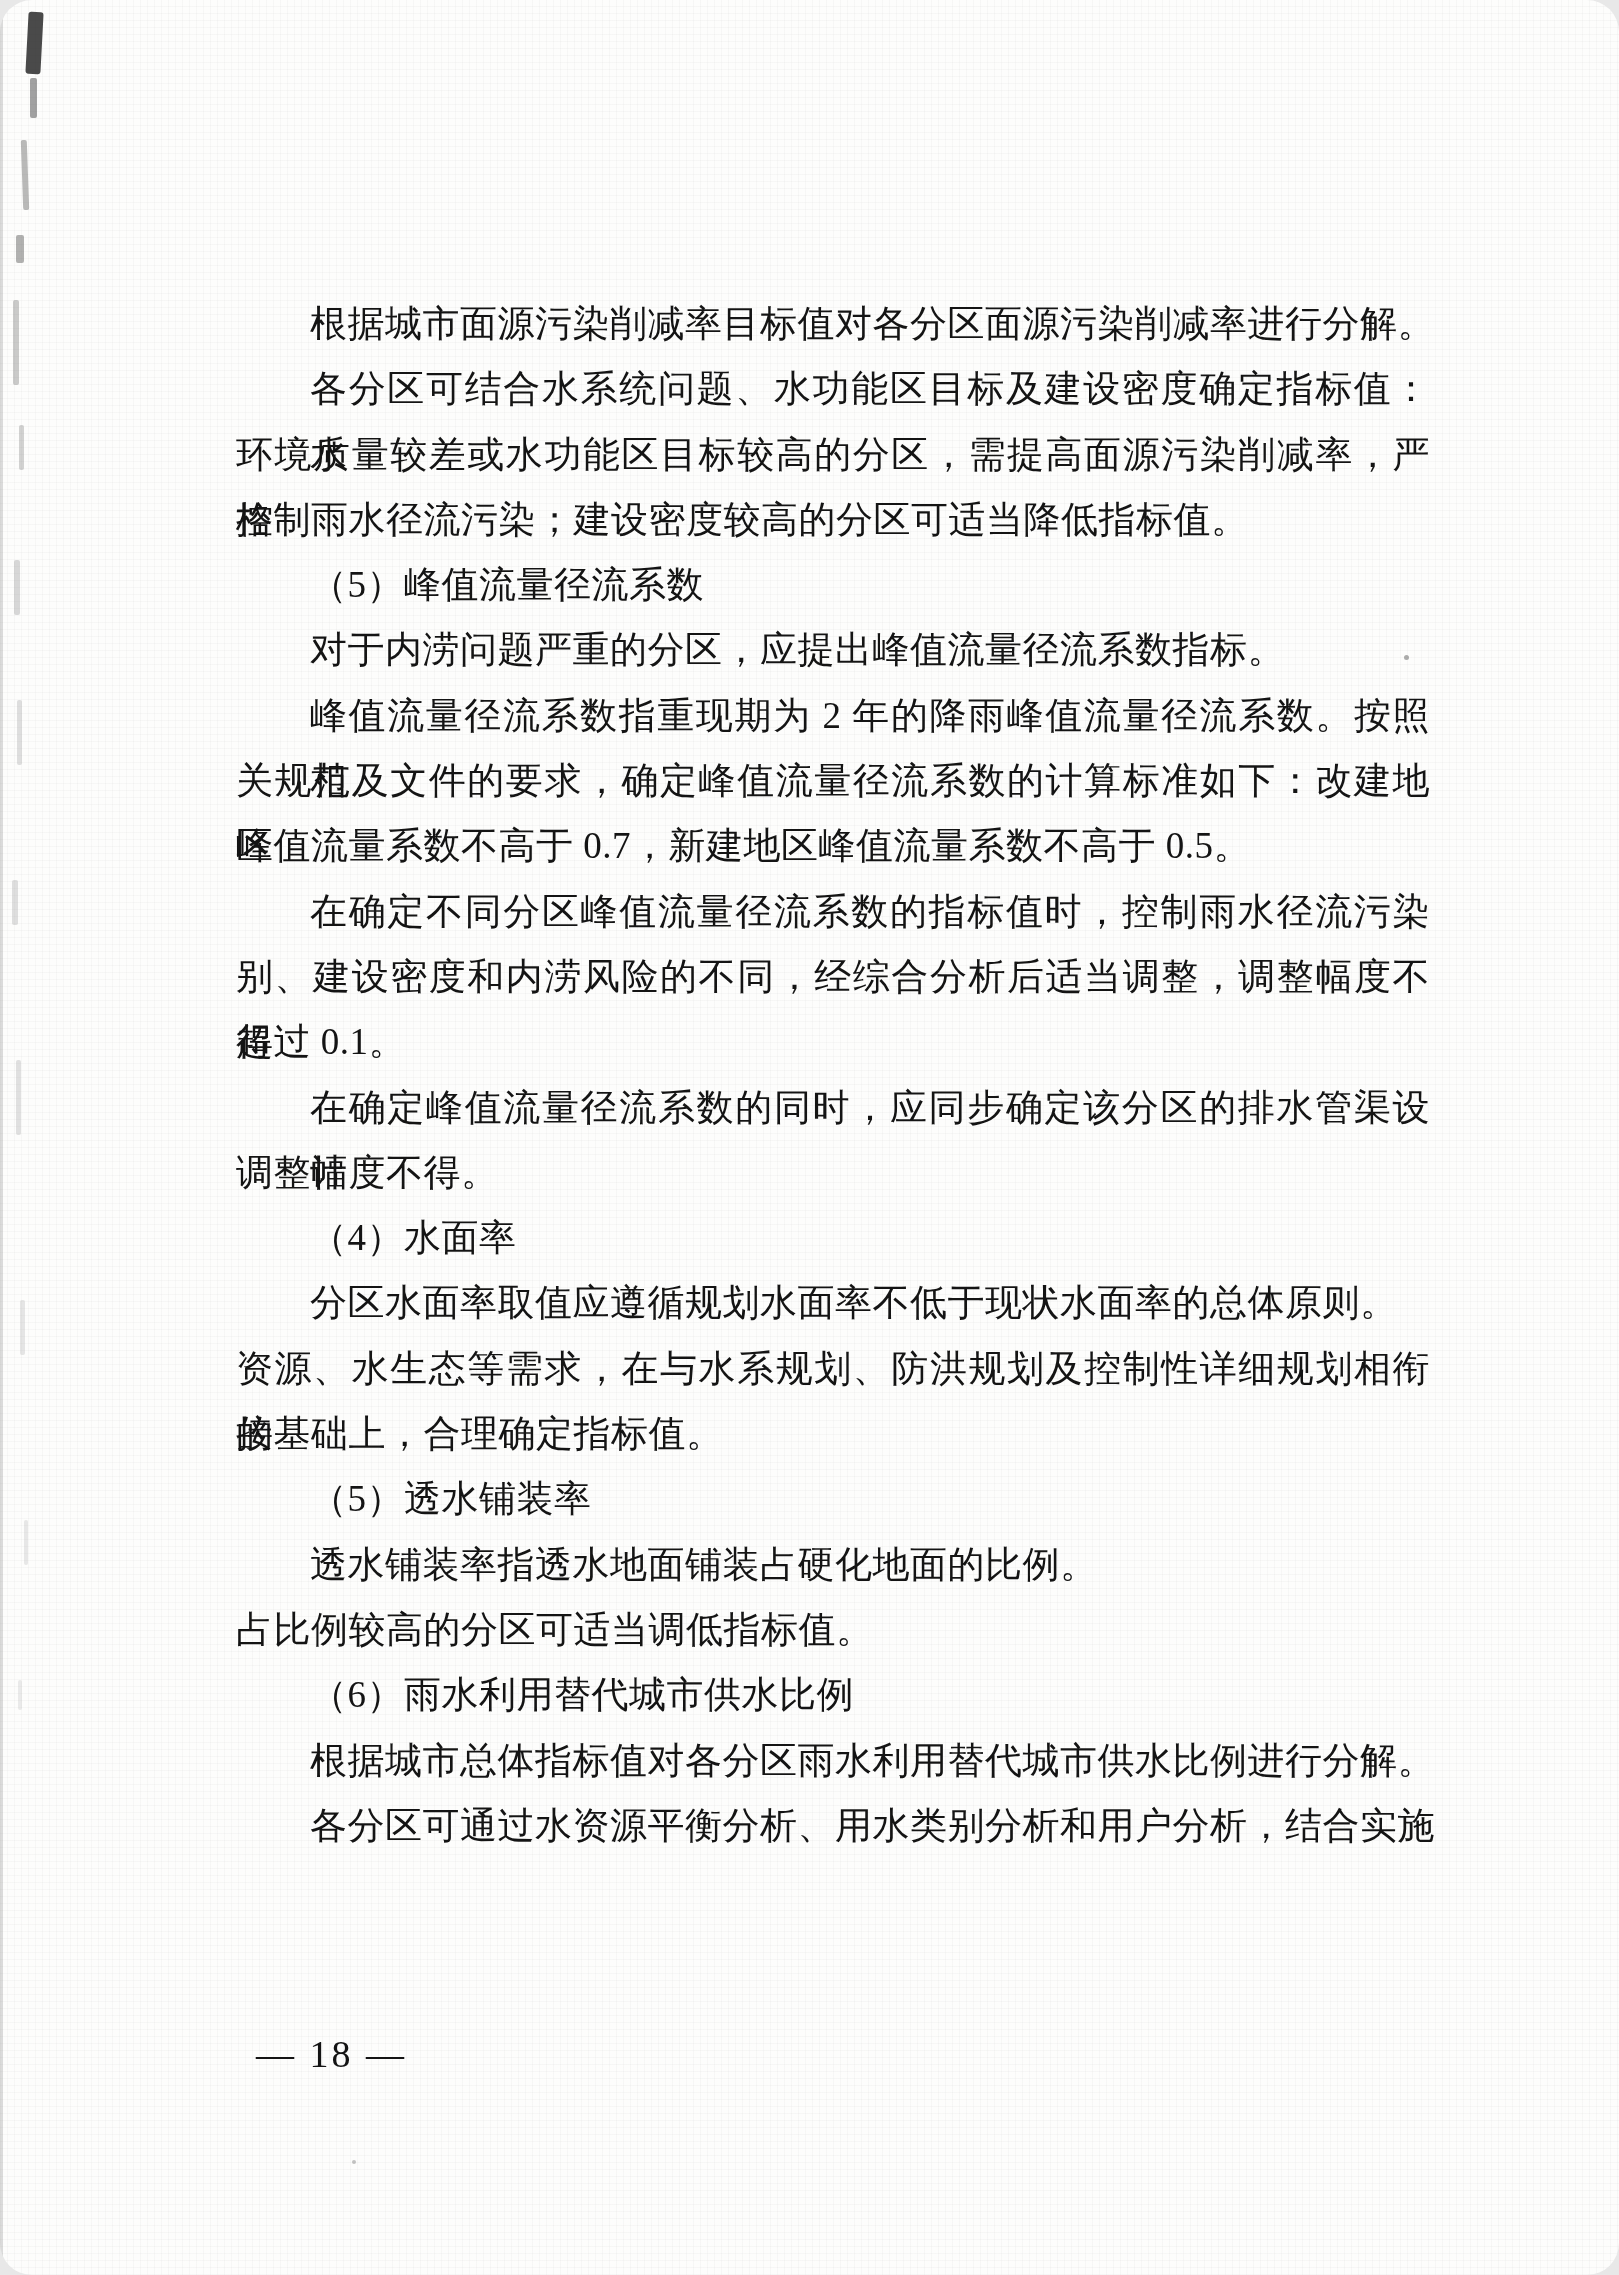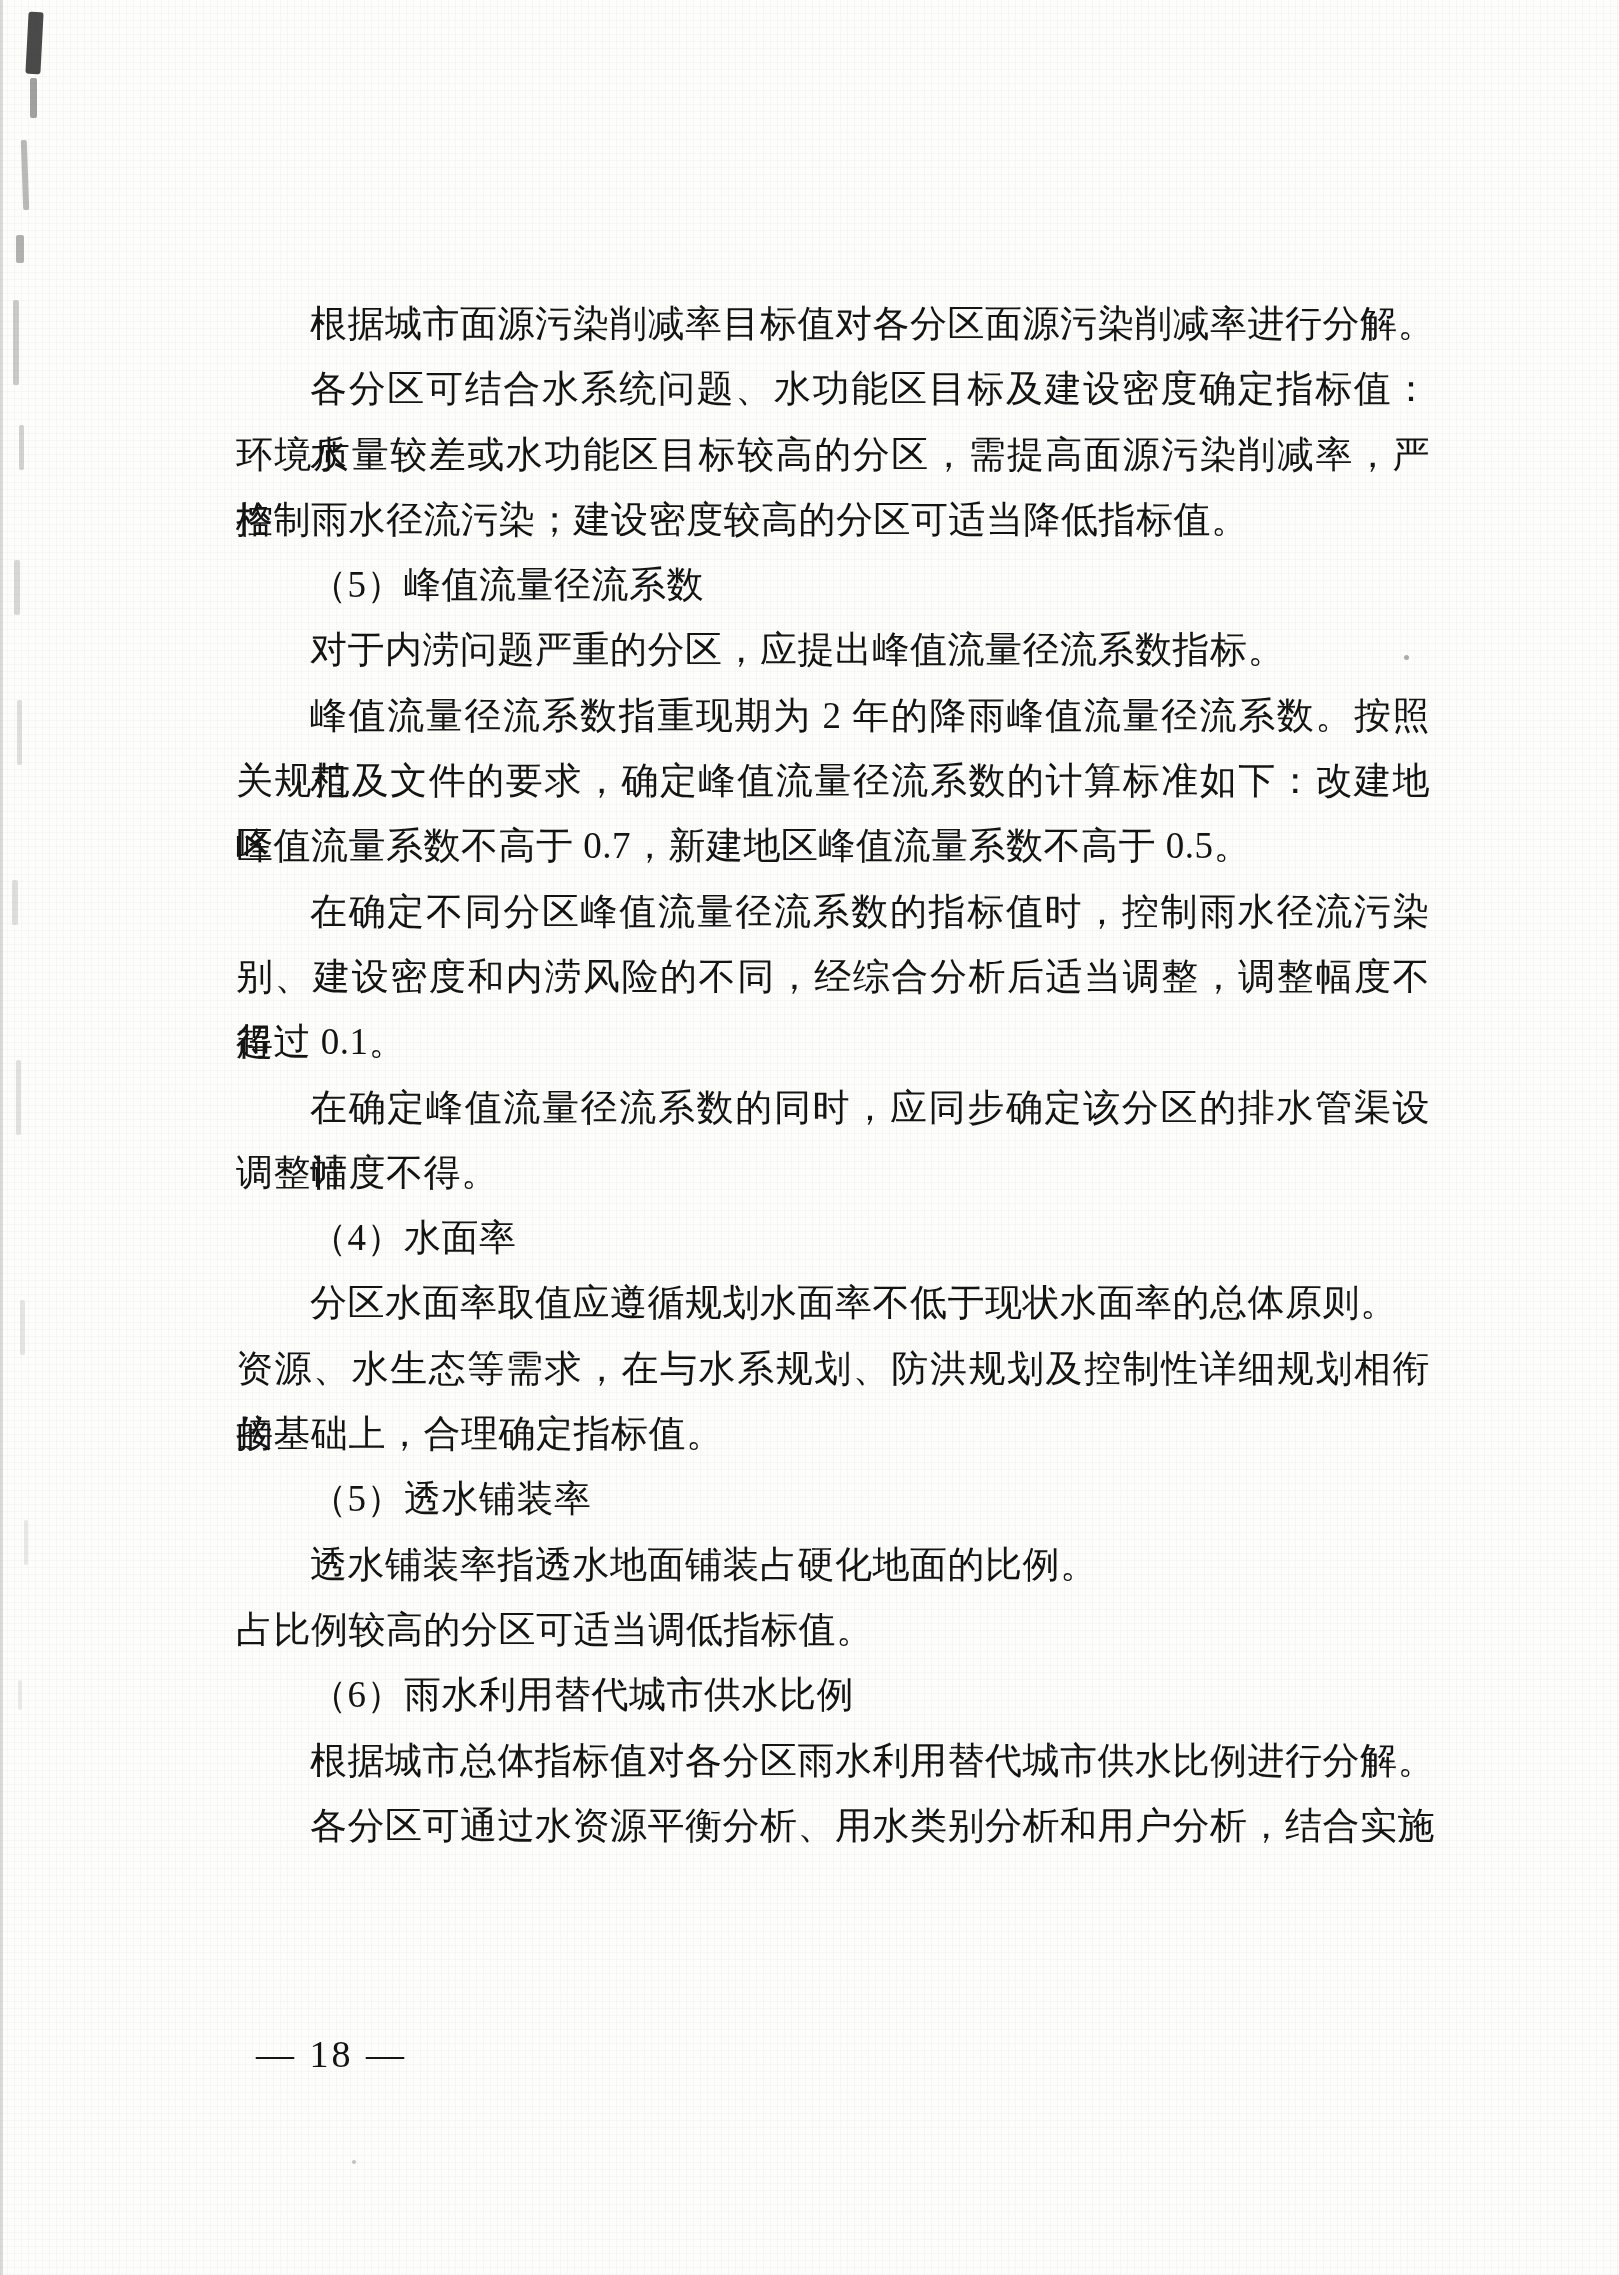--- a/index.html
+++ b/index.html
@@ -13,20 +13,21 @@
     height: 2275px;
     margin: 0 auto;
     background-color: #fdfdfc;
     
     background-image:
       repeating-linear-gradient(0deg, rgba(190,190,190,0.10) 0px, rgba(190,190,190,0.10) 1px, transparent 1px, transparent 7px),
       repeating-linear-gradient(90deg, rgba(190,190,190,0.10) 0px, rgba(190,190,190,0.10) 1px, transparent 1px, transparent 7px);
     overflow: hidden;
     font-family: "Liberation Serif", "DejaVu Serif", serif;
     color: #141414;
+    border-radius: 32px;
   }
   .textblock {
     position: absolute;
     left: 236px;
     top: 291px;
     width: 1194px;
   }
   .line {
     height: 65.3px;
     line-height: 65.3px;

